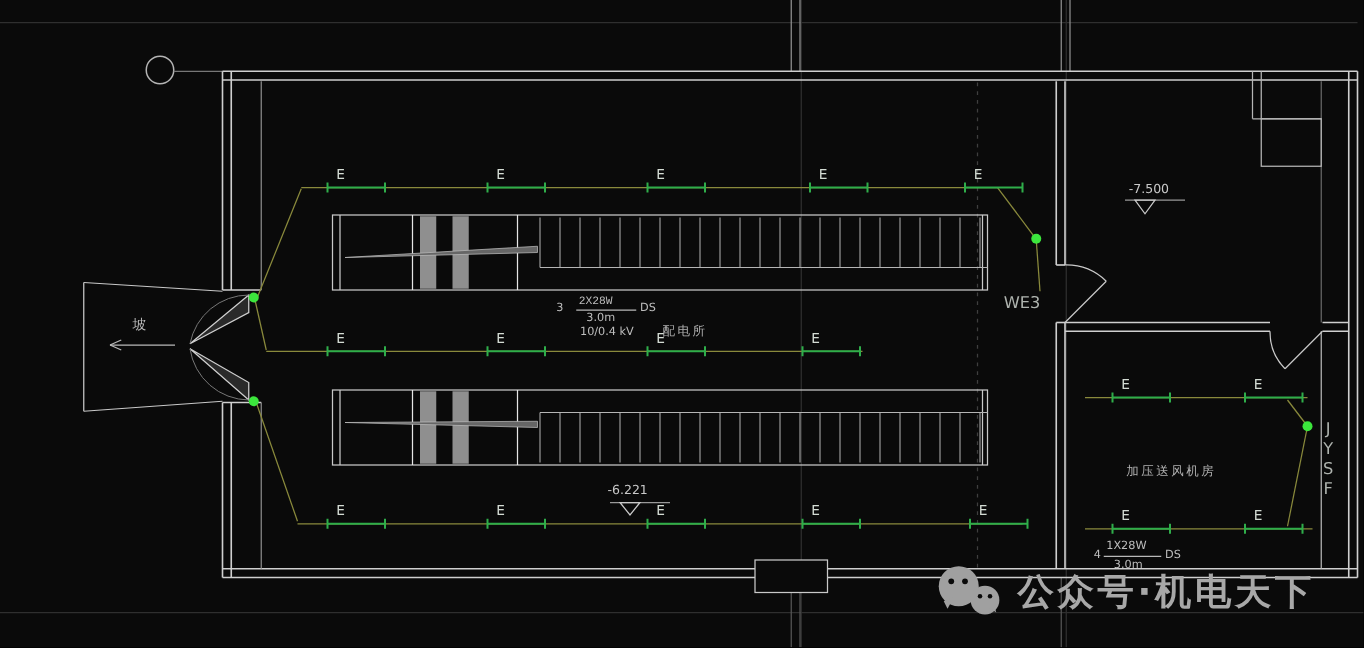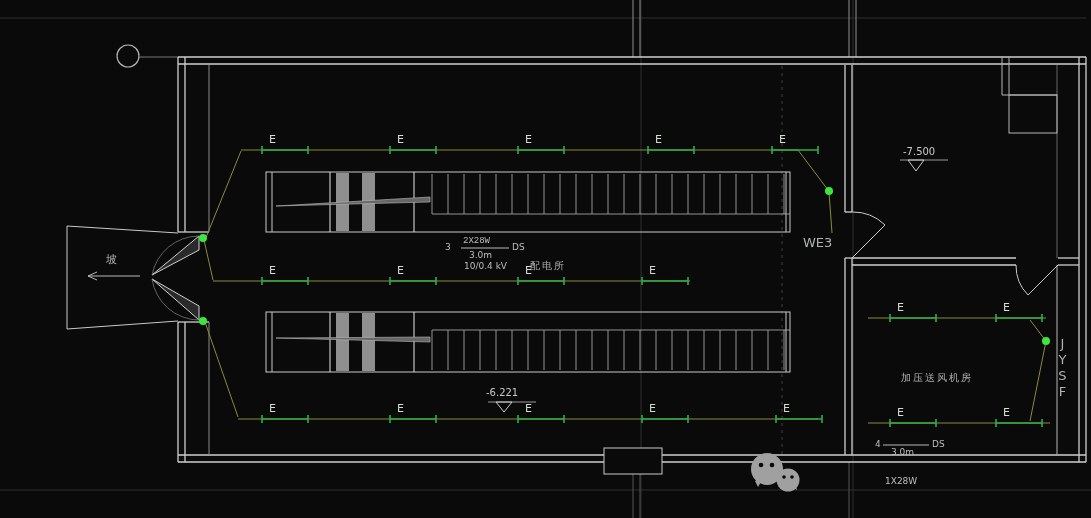--- a/index.html
+++ b/index.html
@@ -301,34 +301,35 @@
   <span class="cad-text t9" style="left:512px; top:243px;">DS</span>
 
   <span class="cad-text dim" style="left:903px; top:147px;">-7.500</span>
   <span class="cad-text dim" style="left:486px; top:388px;">-6.221</span>
 
   <span class="cad-text t85" style="left:803px; top:236px;">WE3</span>
 
   <span class="cad-text room" style="left:901px; top:359px;margin-top:14px;">加压送风机房</span>
 
   <span class="cad-text t9" style="left:875px; top:440px;">4</span>
-  <span class="cad-text t9" style="left:885px; top:433px;margin-top:44px;">1X28W</span>
+  <span class="cad-text t9" style="left:885px; top:433px;">1X28W</span>
   <span class="cad-text t9" style="left:891px; top:448px;">3.0m</span>
   <span class="cad-text t9" style="left:932px; top:440px;">DS</span>
 
   <span class="cad-text t85 vertical" style="left:1056px; top:336px;">JYSF</span>
 
   <span class="cad-text t11" style="left:106px; top:254px;">坡</span>
 
   <div class="watermark">
     <svg width="58" height="46" viewBox="0 0 58 46">
       <circle cx="21" cy="18" r="16" fill="#a0a0a0"></circle>
       <polygon points="9,30 17,27 12,36" fill="#a0a0a0"></polygon>
       <circle cx="15" cy="14" r="2.3" fill="#0a0a0a"></circle>
       <circle cx="26" cy="14" r="2.3" fill="#0a0a0a"></circle>
       <circle cx="42" cy="29" r="11.5" fill="#a0a0a0"></circle>
       <polygon points="51,39 45,35 49,32" fill="#a0a0a0"></polygon>
       <circle cx="38" cy="26" r="1.8" fill="#0a0a0a"></circle>
       <circle cx="46" cy="26" r="1.8" fill="#0a0a0a"></circle>
     </svg>
+    <span class="wm-text">公众号·机电天下</span>
   </div>
 
 </div>
 
 </body></html>

